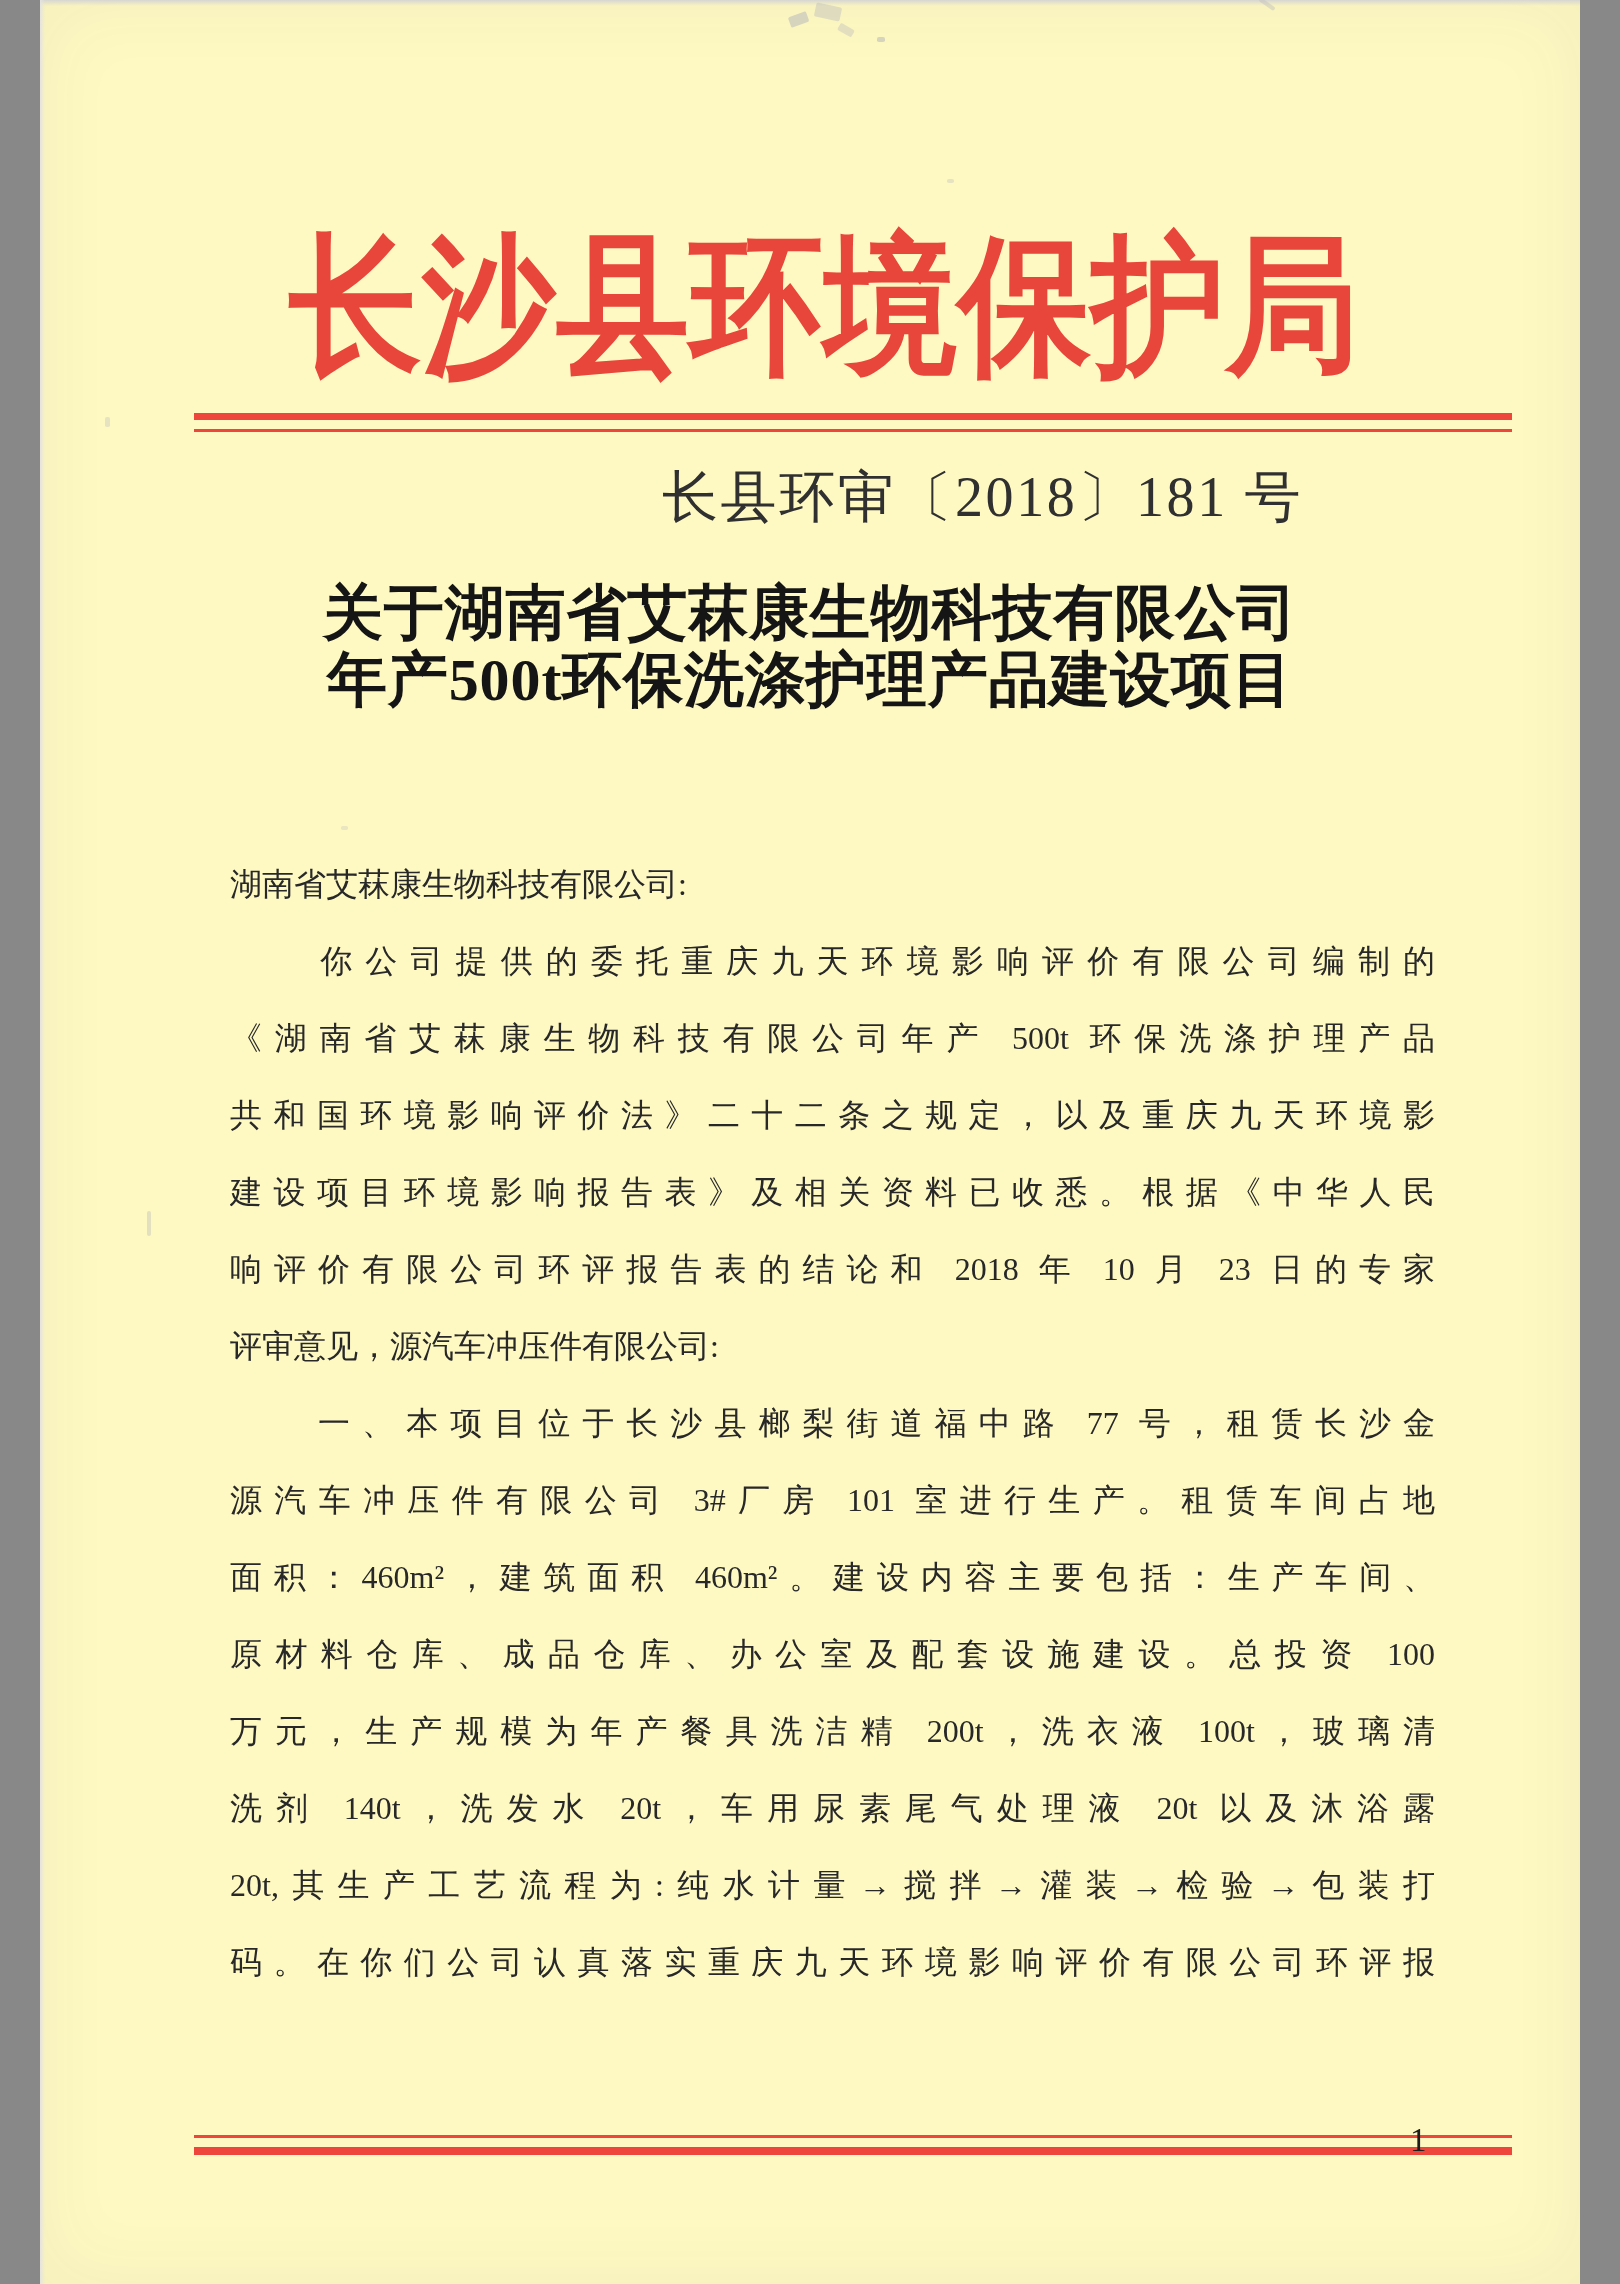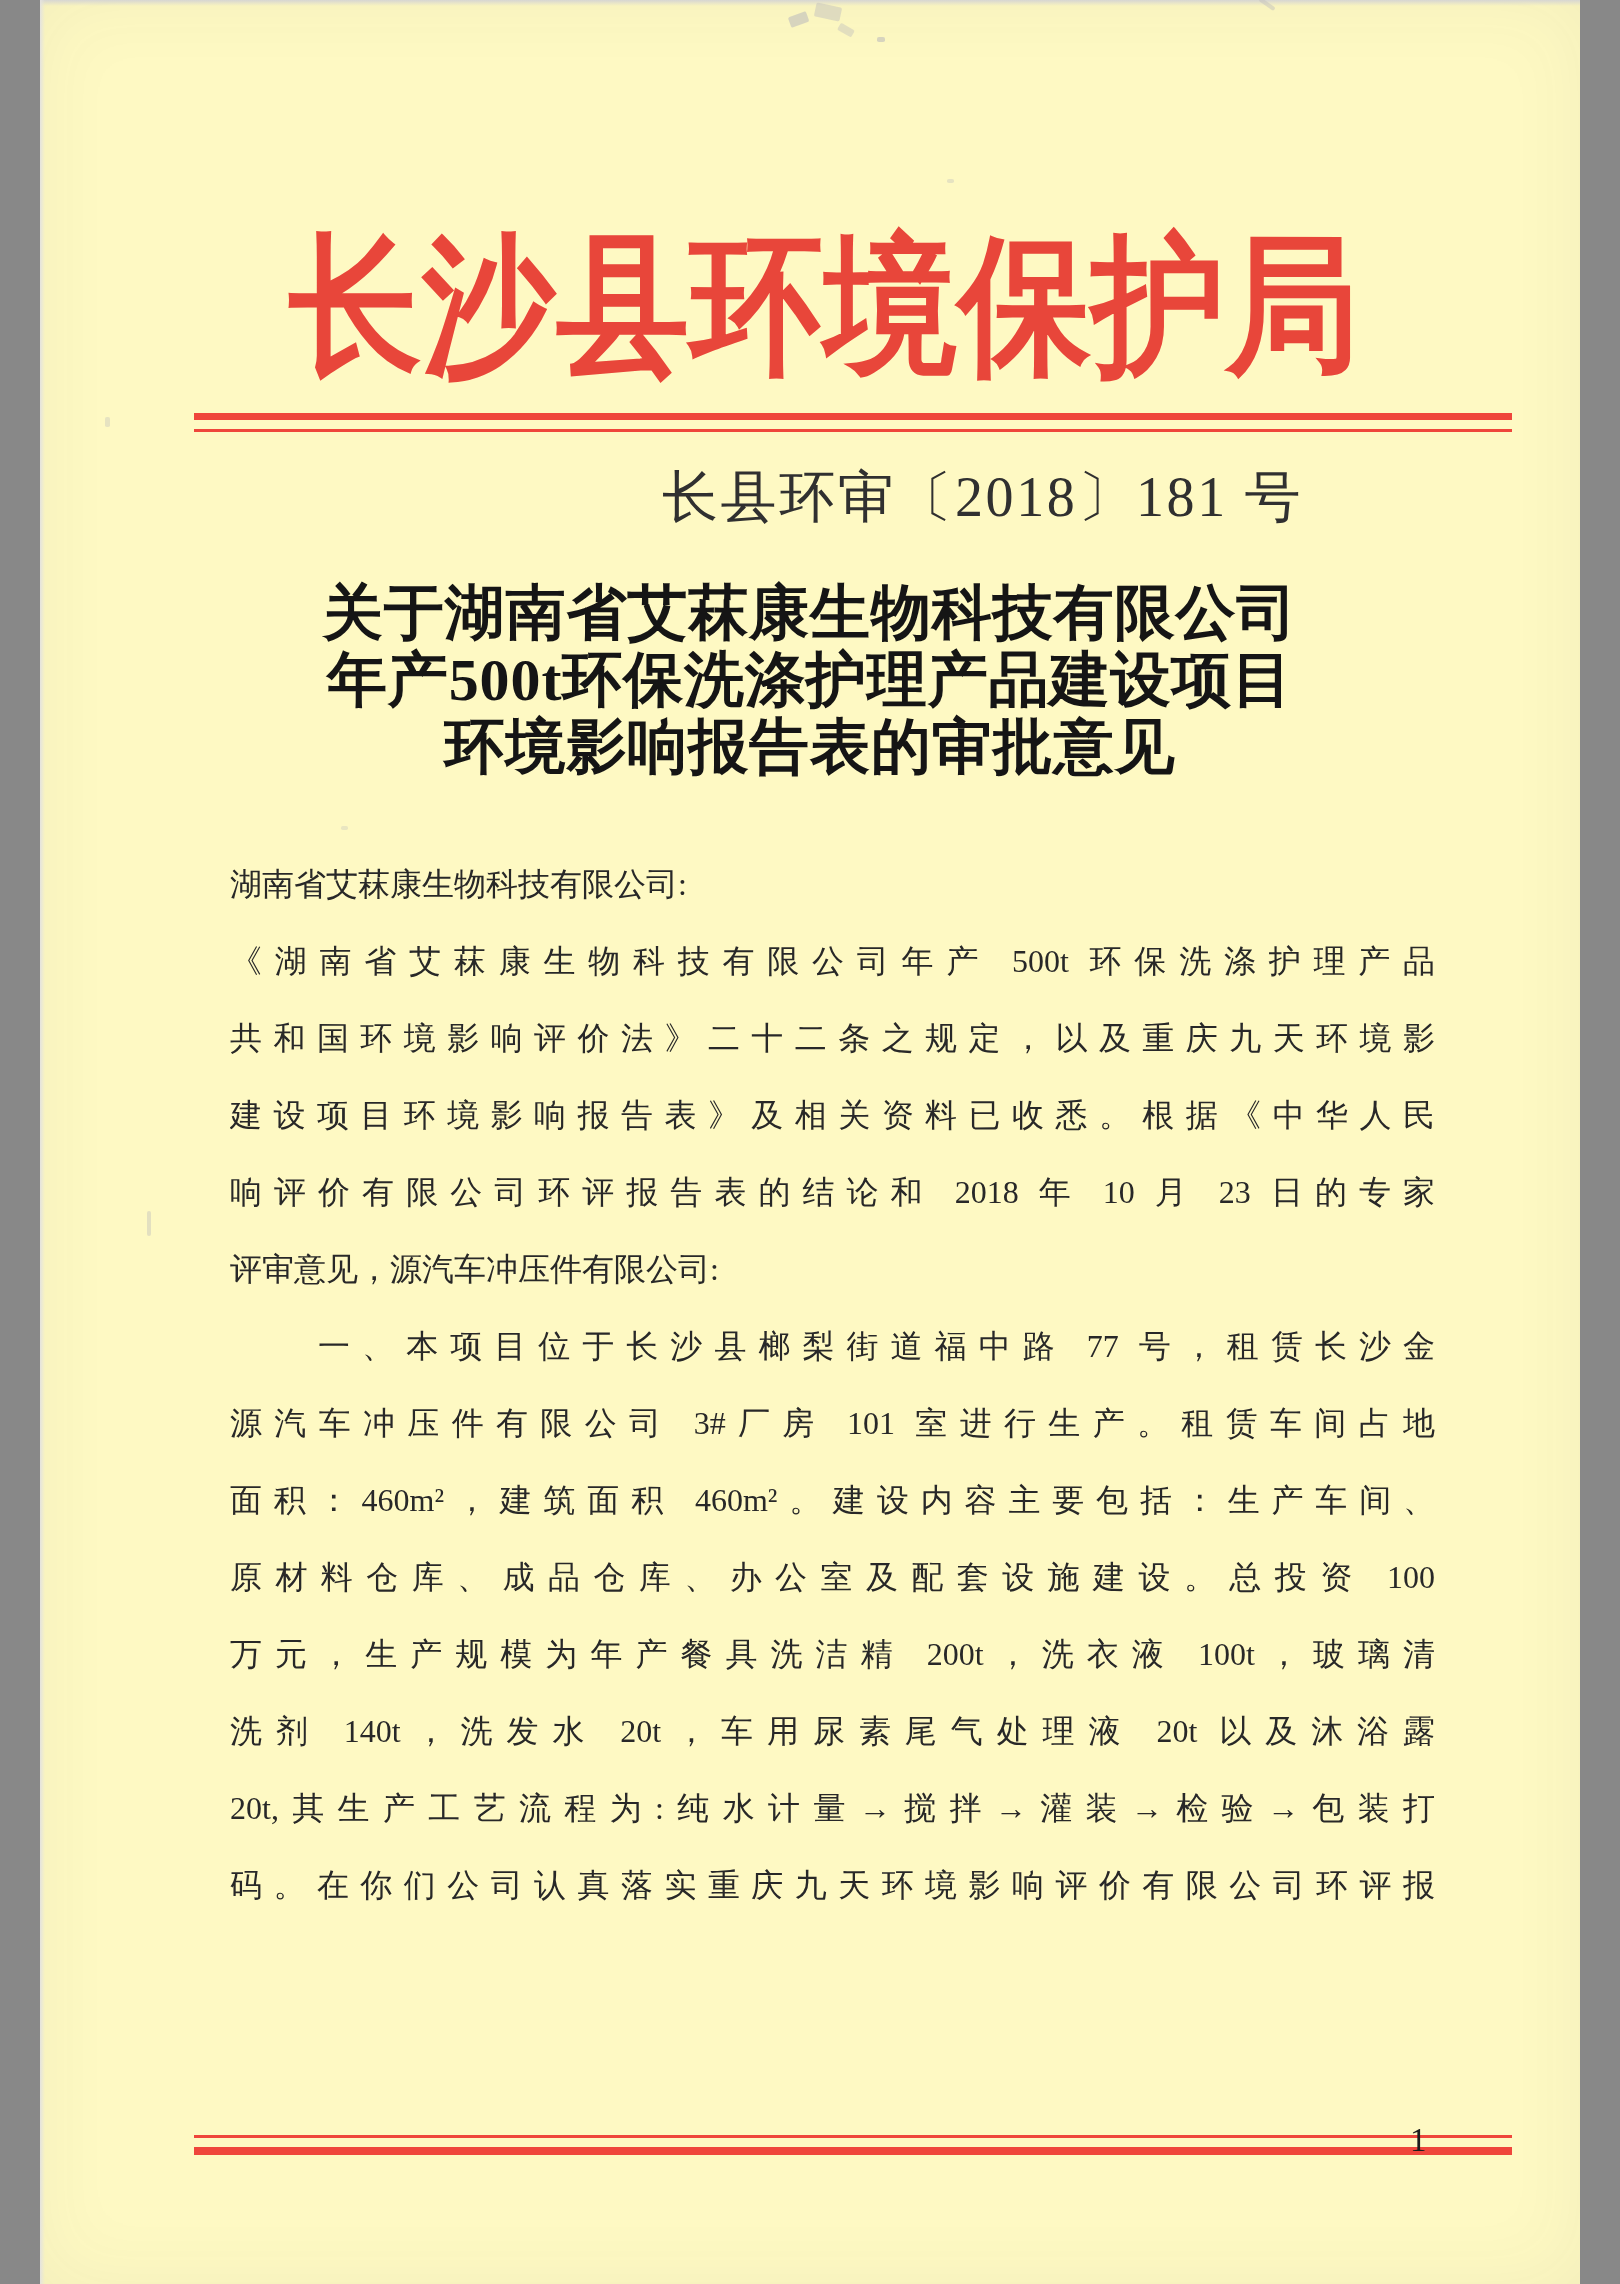--- a/index.html
+++ b/index.html
@@ -100,25 +100,25 @@
   <div class="bureau-title">长沙县环境保护局</div>
 
   <div class="rule rule-h-thick"></div>
   <div class="rule rule-h-thin"></div>
 
   <div class="doc-number">长县环审〔2018〕181 号</div>
 
   <div class="doc-title">
     <div>关于湖南省艾菻康生物科技有限公司</div>
     <div>年产500t环保洗涤护理产品建设项目</div>
-    <div>环境影响报告表的审批意见</div>
   </div>
 
   <div class="body-text">
     <div class="line short">湖南省艾菻康生物科技有限公司:</div>
+    <div class="line">　　你公司提供的委托重庆九天环境影响评价有限公司编制的</div>
     <div class="line">《湖南省艾菻康生物科技有限公司年产 500t 环保洗涤护理产品</div>
     <div class="line">共和国环境影响评价法》二十二条之规定，以及重庆九天环境影</div>
     <div class="line">建设项目环境影响报告表》及相关资料已收悉。根据《中华人民</div>
     <div class="line">响评价有限公司环评报告表的结论和 2018 年 10 月 23 日的专家</div>
     <div class="line short">评审意见，源汽车冲压件有限公司:</div>
     <div class="line">　　一、本项目位于长沙县榔梨街道福中路 77 号，租赁长沙金</div>
     <div class="line">源汽车冲压件有限公司 3#厂房 101 室进行生产。租赁车间占地</div>
     <div class="line">面积：460m²，建筑面积 460m²。建设内容主要包括：生产车间、</div>
     <div class="line">原材料仓库、成品仓库、办公室及配套设施建设。总投资 100</div>
     <div class="line">万元，生产规模为年产餐具洗洁精 200t，洗衣液 100t，玻璃清</div>

